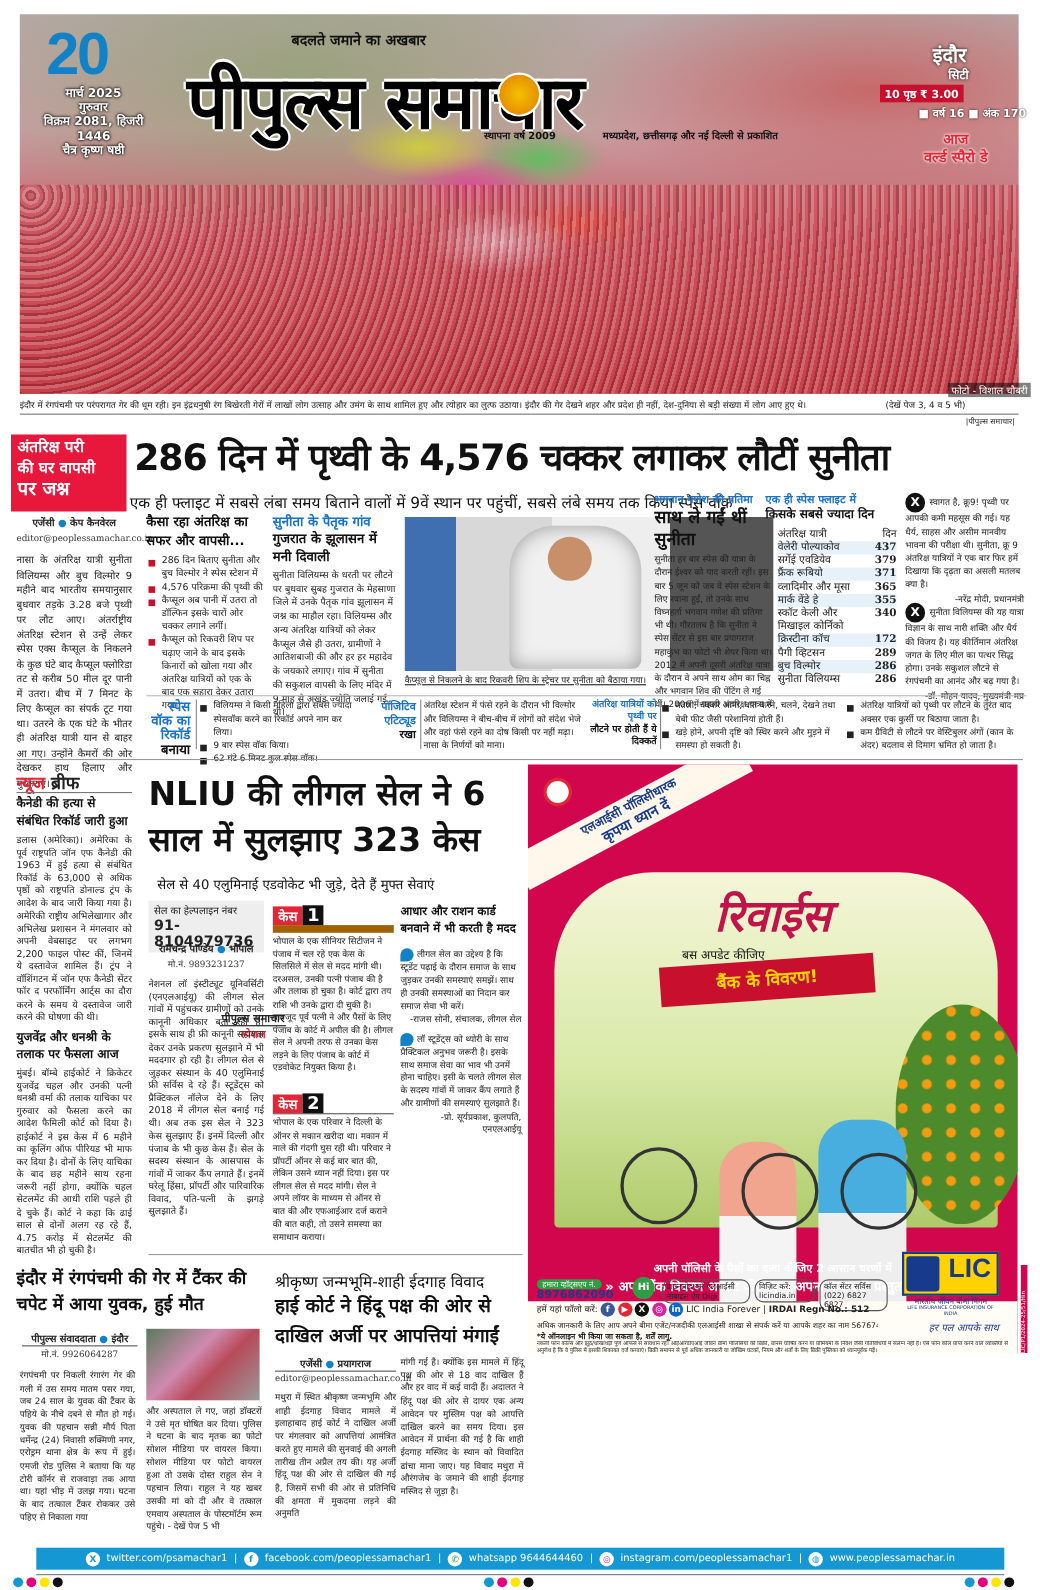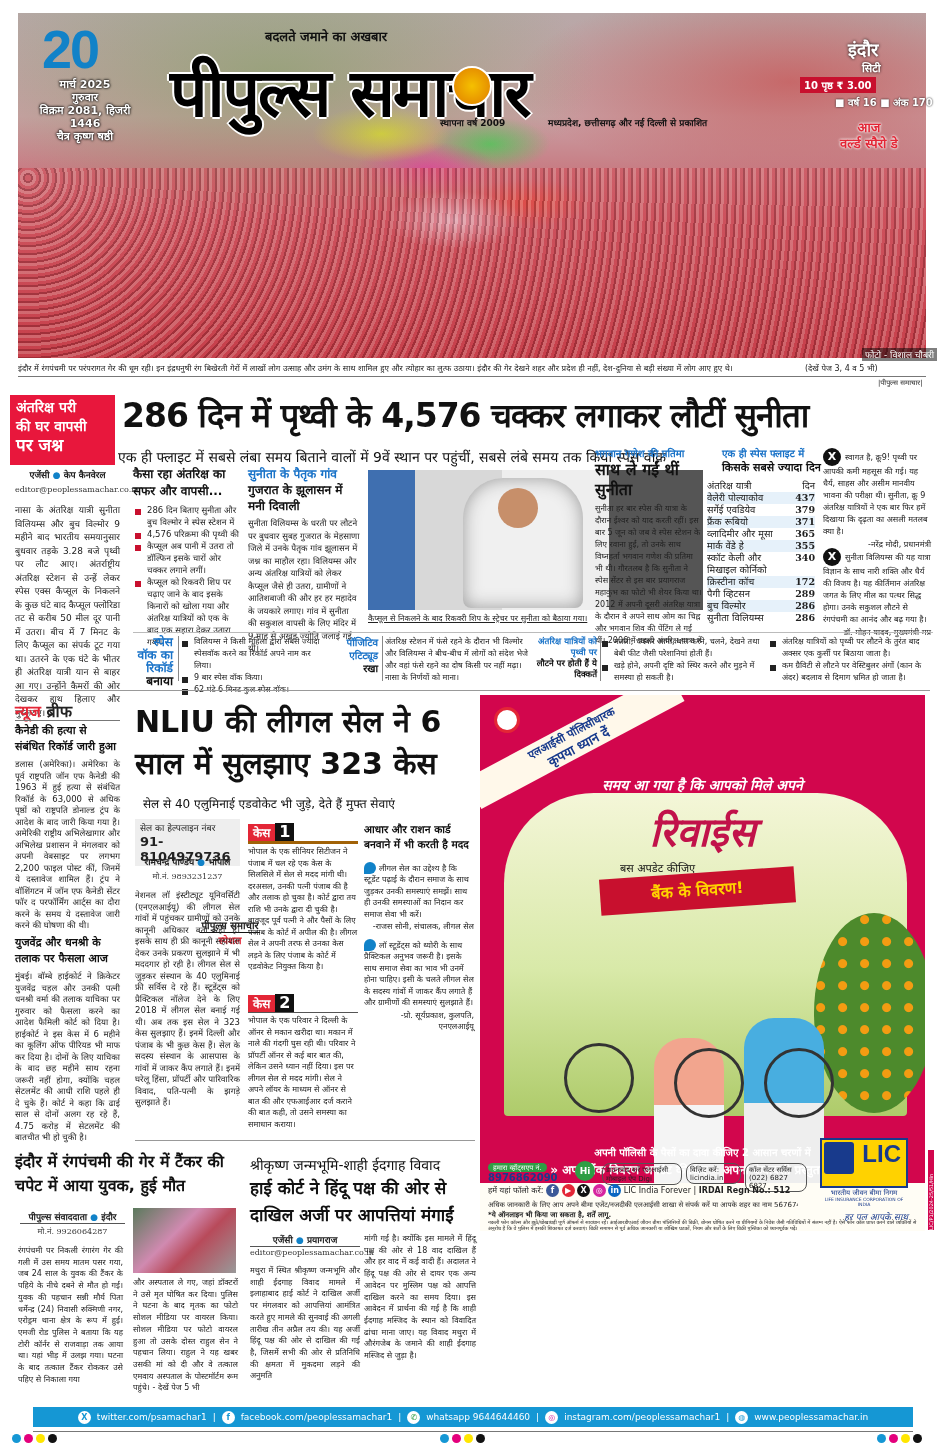--- a/index.html
+++ b/index.html
@@ -75,21 +75,21 @@
 .ad-title{position:absolute;left:0;right:0;top:108px;text-align:center;font:bold 40px "DejaVu Sans",sans-serif;color:#c1124a;font-style:italic}
 .ad-pill{position:absolute;left:120px;top:178px;width:195px;height:36px;background:#c8102e;transform:rotate(-4deg);color:#ffd200;font:bold 16px "DejaVu Sans",sans-serif;text-align:center;line-height:36px}
 .ad-pilltop{position:absolute;left:140px;top:165px;font:11px "DejaVu Sans",sans-serif;color:#111}
 .ad-couple-w{position:absolute;left:150px;top:245px;width:70px;height:150px;background:linear-gradient(180deg,#f2a58e 0 45%,#f4f4f4 45%);border-radius:30px 30px 6px 6px}
 .ad-couple-m{position:absolute;left:240px;top:225px;width:80px;height:170px;background:linear-gradient(180deg,#48aee0 0 50%,#eee 50%);border-radius:30px 30px 6px 6px}
 .ad-tree{position:absolute;left:310px;top:120px;width:120px;height:200px;border-radius:50%;background:radial-gradient(circle at 30% 30%,#f39c12 0 4px,transparent 5px) 0 0/22px 22px,#4d8a2c}
 .wheel{position:absolute;width:70px;height:70px;border:3px solid #333;border-radius:50%}
 .ad-yellow{position:absolute;left:0;right:0;top:428px;text-align:center;font:italic bold 15px "DejaVu Sans",sans-serif;color:#ffd200}
 .ad-white1{position:absolute;left:0;right:0;top:450px;text-align:center;font:bold 10px "DejaVu Sans",sans-serif;color:#fff}
 .ad-white2{position:absolute;left:0;right:0;top:466px;text-align:center;font:bold 12px "DejaVu Sans",sans-serif;color:#fff}
-.lic{position:absolute;left:338px;top:-10px;width:88px;height:50px;background:#ffd200;border:2px solid #183a8c;color:#183a8c;font:bold 24px "Liberation Sans",sans-serif;text-align:right;padding-right:5px}
+.lic{position:absolute;left:338px;top:-10px;width:88px;height:40px;background:#ffd200;border:2px solid #183a8c;color:#183a8c;font:bold 24px "Liberation Sans",sans-serif;text-align:right;padding-right:5px}
 .lic-emb{position:absolute;left:2px;top:2px;width:30px;height:32px;background:#183a8c;border-radius:3px}
 .social{left:33px;top:1407px;width:880px;height:20px;background:#1597d4;color:#fff;font:9px "DejaVu Sans",sans-serif;display:flex;align-items:center;justify-content:center;gap:6px;white-space:nowrap}
 .sicon{display:inline-block;width:13px;height:13px;border-radius:50%;background:#fff;color:#1597d4;font:bold 8px "DejaVu Sans",sans-serif;text-align:center;line-height:13px}
 .reg{display:flex;gap:3px}
 .reg span{width:9px;height:9px;border-radius:50%}
 .indore-photo{left:133px;top:1208px;width:103px;height:65px;background:linear-gradient(135deg,#5a7a5c,#d08ab0 40%,#b84a5a 60%,#999)}
 </style>
 </head>
 <body>
 
@@ -156,21 +156,21 @@
     <div class="astro-face"></div>
   </div>
 <div class="abs photo-cap">कैप्सूल से निकलने के बाद रिकवरी शिप के स्ट्रेचर पर सुनीता को बैठाया गया।</div>
 
 <div class="abs" style="left:595px;top:446px;width:108px">
   <div class="h3b" style="font:bold 10px 'DejaVu Sans',sans-serif">भगवान गणेश की प्रतिमा</div>
   <div class="h3" style="font-size:16px">साथ ले गईं थीं सुनीता</div>
   <div class="body" style="margin-top:3px;font-size:8px;line-height:12px;text-align:left">सुनीता हर बार स्पेस की यात्रा के दौरान ईश्वर को याद करती रहीं। इस बार 5 जून को जब वे स्पेस स्टेशन के लिए रवाना हुईं, तो उनके साथ विघ्नहर्ता भगवान गणेश की प्रतिमा भी थी। गौरतलब है कि सुनीता ने स्पेस सेंटर से इस बार प्रयागराज महाकुंभ का फोटो भी शेयर किया था। 2012 में अपनी दूसरी अंतरिक्ष यात्रा के दौरान वे अपने साथ ओम का चिह्न और भगवान शिव की पेंटिंग ले गई थीं। 2006 में पहली अंतरिक्ष यात्रा में</div>
 </div>
 
-<div class="abs" style="left:722px;top:446px;width:110px">
+<div class="abs" style="left:696px;top:446px;width:110px">
   <div class="h3b" style="font:bold 10px 'DejaVu Sans',sans-serif">एक ही स्पेस फ्लाइट में</div>
   <div class="h3" style="font-size:11px;line-height:15px">किसके सबसे ज्यादा दिन</div>
 </div>
 <div class="abs tbl" style="top:480px">
   <div class="row">
       <span>अंतरिक्ष यात्री</span>
       <span>दिन</span>
     </div>
   <div class="row">
       <span>वेलेरी पोल्याकोव</span>
@@ -275,21 +275,21 @@
 </div>
 <div class="abs byline" style="left:135px;top:855px;width:105px"><span>रामचन्द्र पाण्डेय</span> <span class="dot">●</span> <span>भोपाल</span></div>
 <div class="abs email" style="left:135px;top:870px;width:105px">मो.नं. 9893231237</div>
 <div class="abs" style="left:200px;top:918px;width:60px;text-align:center">
   <div style="font:bold 10px 'DejaVu Sans',sans-serif;border-bottom:1px solid #111">पीपुल्स समाचार</div>
   <div style="font:bold 10px 'DejaVu Sans',sans-serif;color:#e32636">स्पेशल</div>
 </div>
 <div class="abs body" style="left:135px;top:890px;width:105px;font-size:8.5px;line-height:11.5px">नेशनल लॉ इंस्टीट्यूट यूनिवर्सिटी (एनएलआईयू) की लीगल सेल गांवों में पहुंचकर ग्रामीणों को उनके कानूनी अधिकार बता रही है। इसके साथ ही फ्री कानूनी सहायता देकर उनके प्रकरण सुलझाने में भी मददगार हो रही है। लीगल सेल से जुड़कर संस्थान के 40 एलुमिनाई फ्री सर्विस दे रहे हैं। स्टूडेंट्स को प्रैक्टिकल नॉलेज देने के लिए 2018 में लीगल सेल बनाई गई थी। अब तक इस सेल ने 323 केस सुलझाए हैं। इनमें दिल्ली और पंजाब के भी कुछ केस हैं। सेल के सदस्य संस्थान के आसपास के गांवों में जाकर कैंप लगाते हैं। इनमें घरेलू हिंसा, प्रॉपर्टी और पारिवारिक विवाद, पति-पत्नी के झगड़े सुलझाते हैं।</div>
 
 <div class="abs" style="left:248px;top:822px;width:110px">
-  <div style="border-bottom:3px solid #a16207"><span class="kes">केस</span><span class="kesn">1</span></div>
+  <div style="border-bottom:7px solid #a16207"><span class="kes">केस</span><span class="kesn">1</span></div>
   <div class="body" style="font-size:8px;line-height:11.5px;text-align:left;margin-top:2px">भोपाल के एक सीनियर सिटीजन ने पंजाब में चल रहे एक केस के सिलसिले में सेल से मदद मांगी थी। दरअसल, उनकी पत्नी पंजाब की है और तलाक हो चुका है। कोर्ट द्वारा तय राशि भी उनके द्वारा दी चुकी है। बावजूद पूर्व पत्नी ने और पैसों के लिए पंजाब के कोर्ट में अपील की है। लीगल सेल ने अपनी तरफ से उनका केस लड़ने के लिए पंजाब के कोर्ट में एडवोकेट नियुक्त किया है।</div>
 </div>
 <div class="abs" style="left:248px;top:993px;width:110px">
   <div style="border-bottom:1px solid #555"><span class="kes">केस</span><span class="kesn">2</span></div>
   <div class="body" style="font-size:8px;line-height:11.5px;text-align:left;margin-top:2px">भोपाल के एक परिवार ने दिल्ली के ऑनर से मकान खरीदा था। मकान में नाले की गंदगी घुस रही थी। परिवार ने प्रॉपर्टी ऑनर से कई बार बात की, लेकिन उसने ध्यान नहीं दिया। इस पर लीगल सेल से मदद मांगी। सेल ने अपने लॉयर के माध्यम से ऑनर से बात की और एफआईआर दर्ज कराने की बात कही, तो उसने समस्या का समाधान कराया।</div>
 </div>
 <div class="abs" style="left:364px;top:822px;width:110px">
   <div class="h3" style="font-size:10.5px;line-height:15px">आधार और राशन कार्ड बनवाने में भी करती है मदद</div>
   <div class="quote" style="font-size:8px;line-height:11.5px;margin-top:10px"><span class="qmark"></span><span>लीगल सेल का उद्देश्य है कि स्टूडेंट पढ़ाई के दौरान समाज के साथ जुड़कर उनकी समस्याएं समझें। साथ ही उनकी समस्याओं का निदान कर समाज सेवा भी करें।</span></div>
   <div class="sig" style="font-size:8px">-राजस सोनी, संचालक, लीगल सेल</div>
@@ -311,21 +311,20 @@
 <div class="abs email" style="left:250px;top:1248px;width:110px">editor@peoplessamachar.co.in</div>
 <div class="abs body" style="left:250px;top:1265px;width:110px;font-size:8px;line-height:11.7px">मथुरा में स्थित श्रीकृष्ण जन्मभूमि और शाही ईदगाह विवाद मामले में इलाहाबाद हाई कोर्ट ने दाखिल अर्जी पर मंगलवार को आपत्तियां आमंत्रित करते हुए मामले की सुनवाई की अगली तारीख तीन अप्रैल तय की। यह अर्जी हिंदू पक्ष की ओर से दाखिल की गई है, जिसमें सभी की ओर से प्रतिनिधि की क्षमता में मुकदमा लड़ने की अनुमति</div>
 <div class="abs body" style="left:364px;top:1233px;width:112px;font-size:8px;line-height:11.7px">मांगी गई है। क्योंकि इस मामले में हिंदू पक्ष की ओर से 18 वाद दाखिल हैं और हर वाद में कई वादी हैं। अदालत ने हिंदू पक्ष की ओर से दायर एक अन्य आवेदन पर मुस्लिम पक्ष को आपत्ति दाखिल करने का समय दिया। इस आवेदन में प्रार्थना की गई है कि शाही ईदगाह मस्जिद के स्थान को विवादित ढांचा माना जाए। यह विवाद मथुरा में औरंगजेब के जमाने की शाही ईदगाह मस्जिद से जुड़ा है।</div>
 
 <div class="abs ad">
   <div class="ad-banner">
       <div>एलआईसी पॉलिसीधारक</div>
       <div style="font-size:13px">कृपया ध्यान दें</div>
     </div>
   <div class="ad-megaphone"></div>
-  <div class="ad-top">समय आ गया है कि आपको मिले अपने</div>
   <div class="ad-panel">
     <div class="ad-tree"></div>
     <div class="ad-couple-w"></div>
     <div class="ad-couple-m"></div>
     <div class="wheel" style="left:60px;top:250px"></div>
     <div class="wheel" style="left:170px;top:255px"></div>
     <div class="wheel" style="left:260px;top:255px"></div>
   </div>
   <div class="ad-title">रिवाईस</div>
   <div class="ad-pilltop">बस अपडेट कीजिए</div>

